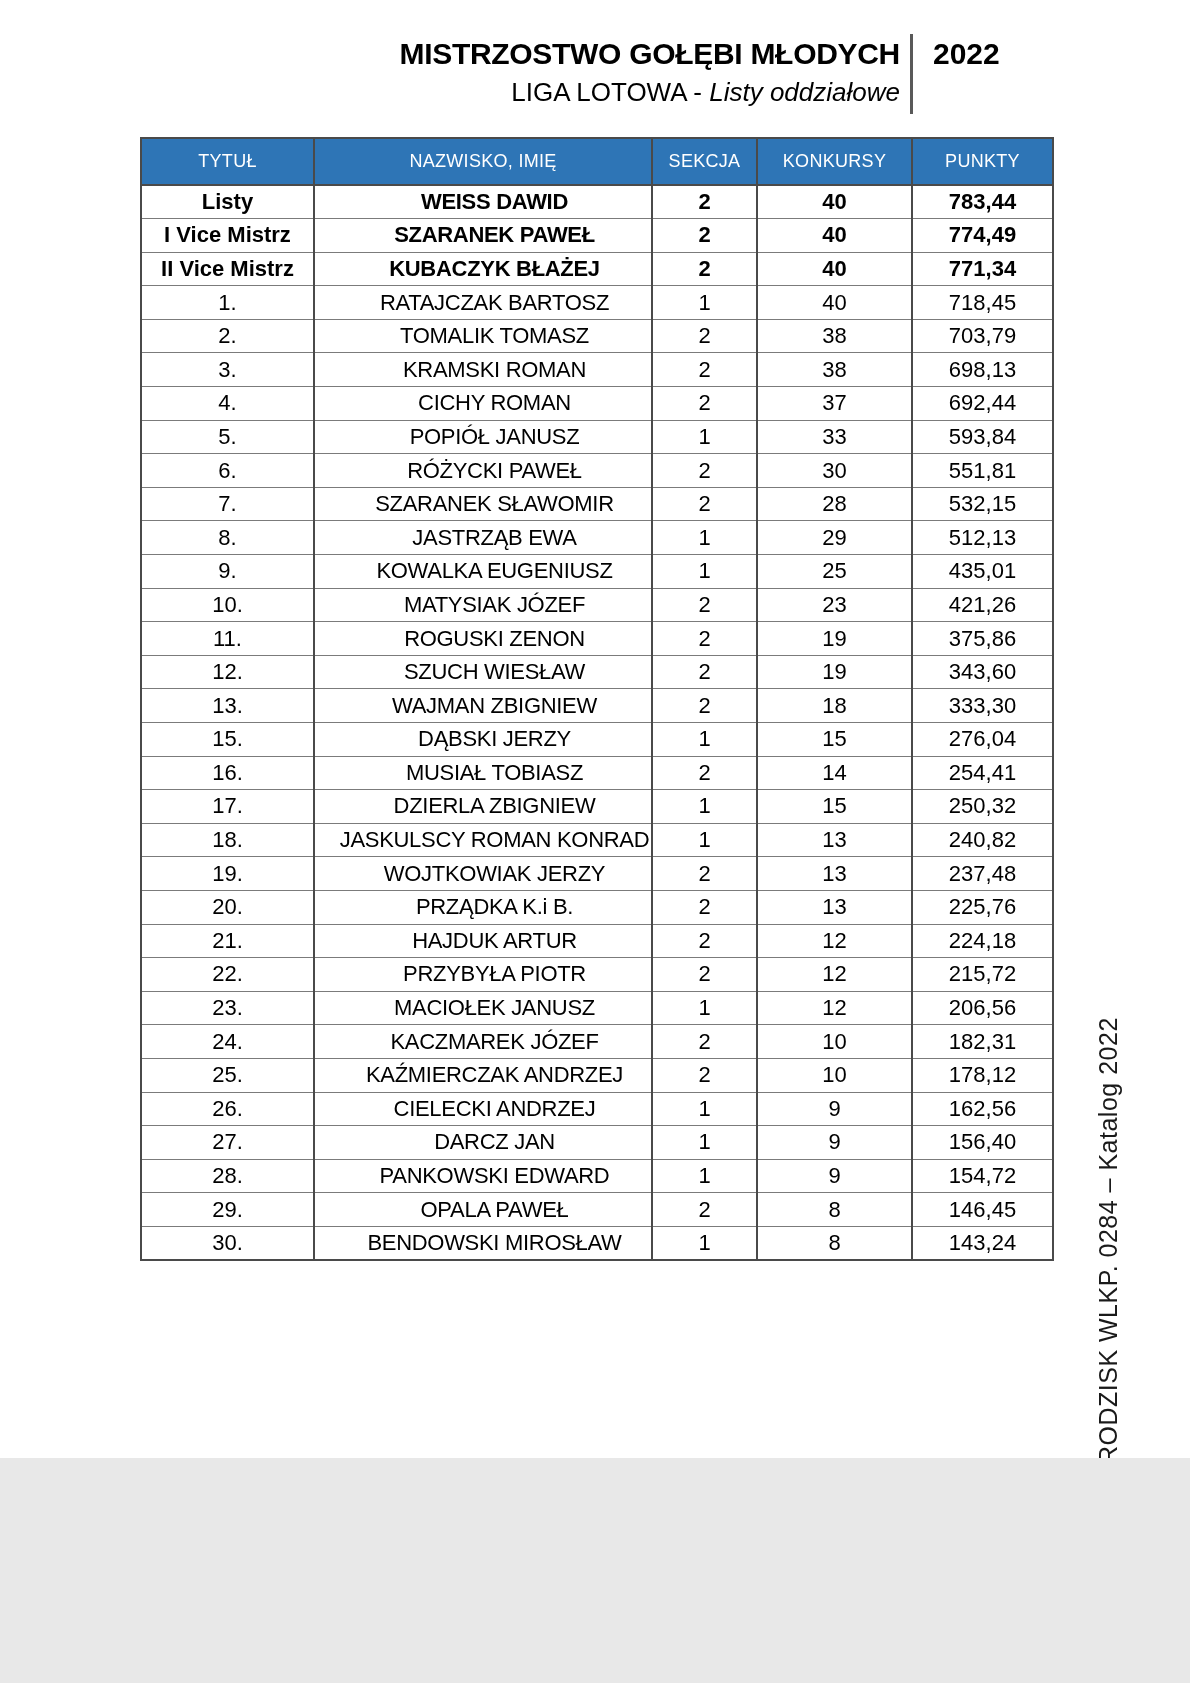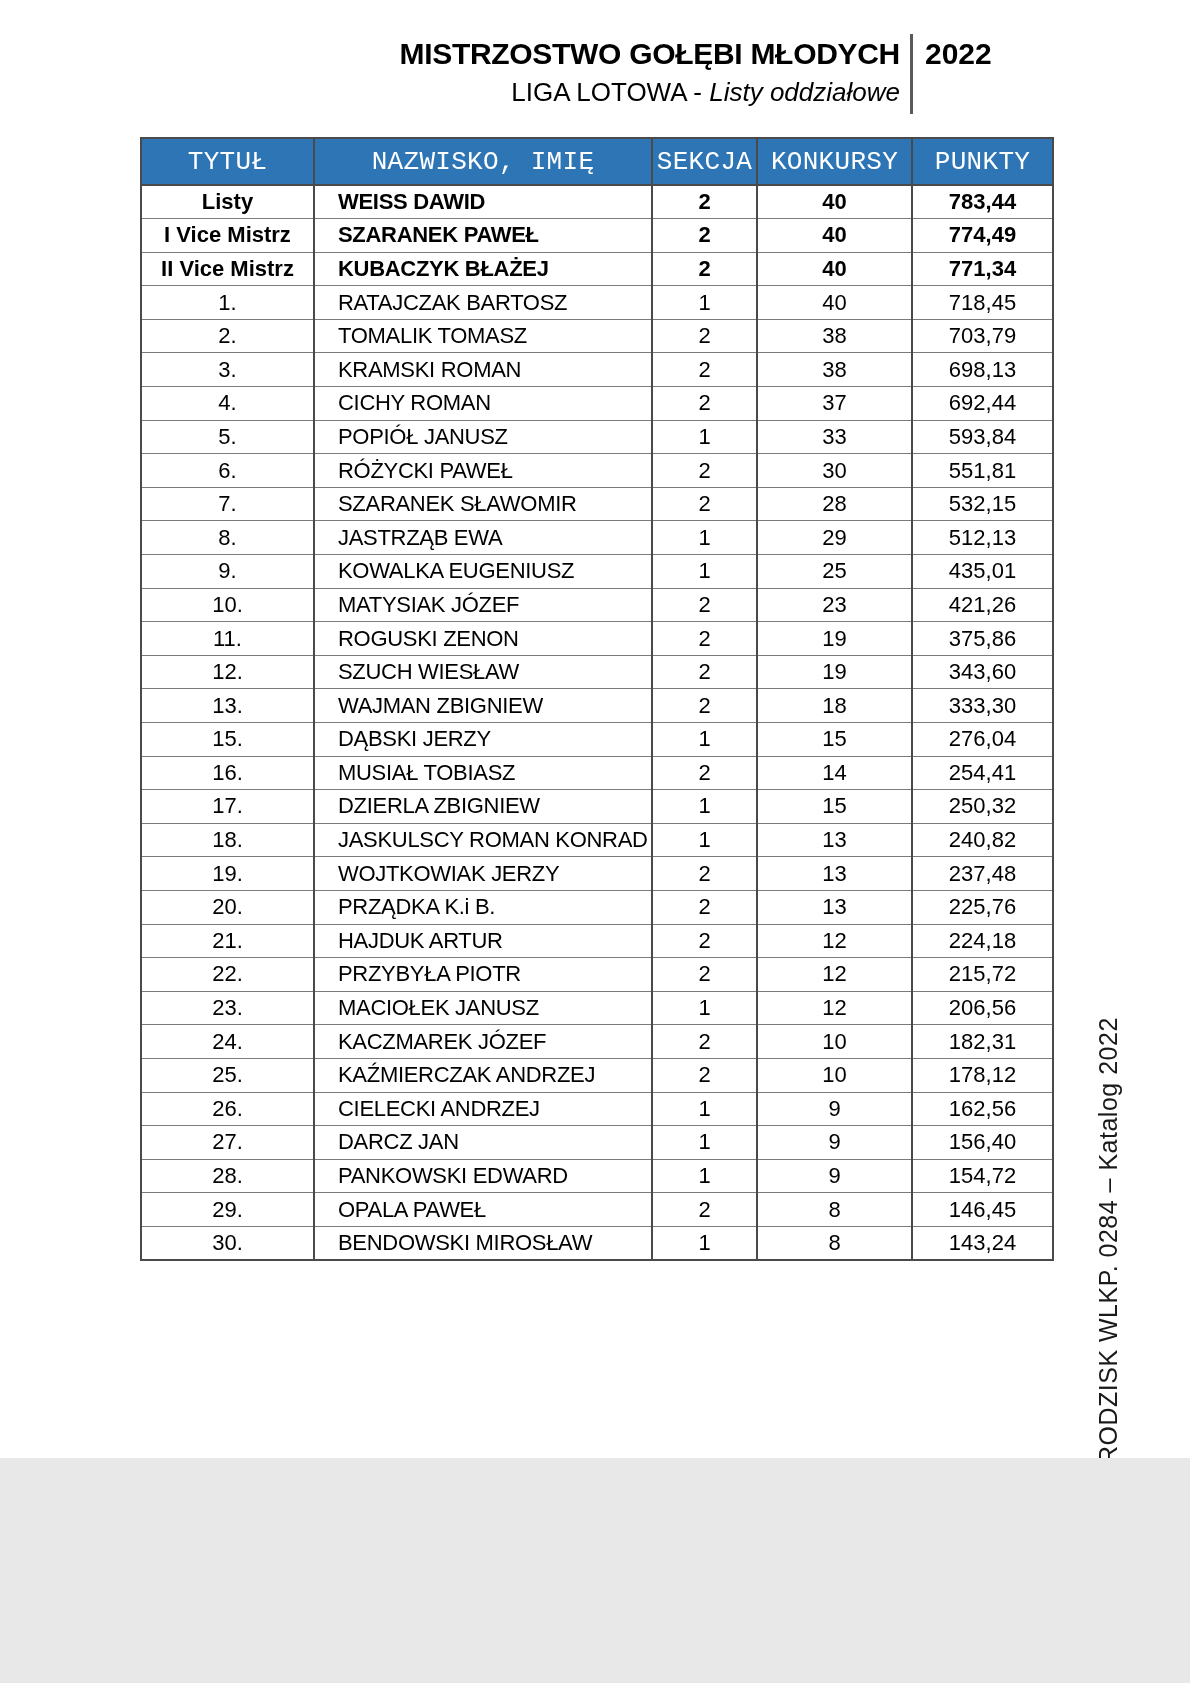--- a/index.html
+++ b/index.html
@@ -19,52 +19,51 @@
     overflow:hidden;
     margin:0 auto;
   }
   
   .header{position:absolute;top:34px;left:0;display:flex;align-items:stretch;}
   .header-text{flex:0 0 762px;margin-left:138px;text-align:right;}
   .title{font-size:30px;font-weight:bold;line-height:40px;letter-spacing:-0.3px;}
   .subtitle{font-size:26px;line-height:36px;}
   .subtitle em{font-style:italic;}
   .header-divider{width:3px;background:#595959;margin-left:10px;height:80px;}
-  .header-year{font-size:30px;font-weight:bold;line-height:40px;padding-left:12px;}
+  .header-year{font-size:30px;font-weight:bold;line-height:40px;padding-left:20px;}
   
   table.results{
     position:absolute;left:140px;top:137px;
     width:912px;
     border-collapse:collapse;
     table-layout:fixed;
     border:2.5px solid var(--border-dark);
   }
   col.c1{width:173px;} col.c2{width:338px;} col.c3{width:105px;} col.c4{width:155px;} col.c5{width:141px;}
   th{
     background:var(--header-bg);
     color:#fff;
     font-weight:normal;
-    font-size:26px;
+    font-size:18px;
     height:47px;
     border:2px solid var(--border-dark);
     letter-spacing:0.3px;
-    font-family:Liberation Mono, monospace;
   }
   td{
     height:33.6px;
     font-size:22px;
     text-align:center;
     border-left:2px solid var(--border-dark);
     border-right:2px solid var(--border-dark);
     border-top:1.5px solid var(--border-mid);
     border-bottom:1.5px solid var(--border-mid);
     white-space:nowrap;
     overflow:hidden;
   }
-  td.c-name{text-align:left;padding-left:23px;letter-spacing:-0.3px;}
+  td.c-name{text-align:center;padding-left:23px;letter-spacing:-0.3px;}
   tr.bold td{font-weight:bold;}
   
   .side-text{
     position:absolute;
     left:1096px;top:1122px;
     height:362px;
     writing-mode:vertical-rl;
     transform:rotate(180deg);
     font-size:25px;
     color:#1a1a1a;

